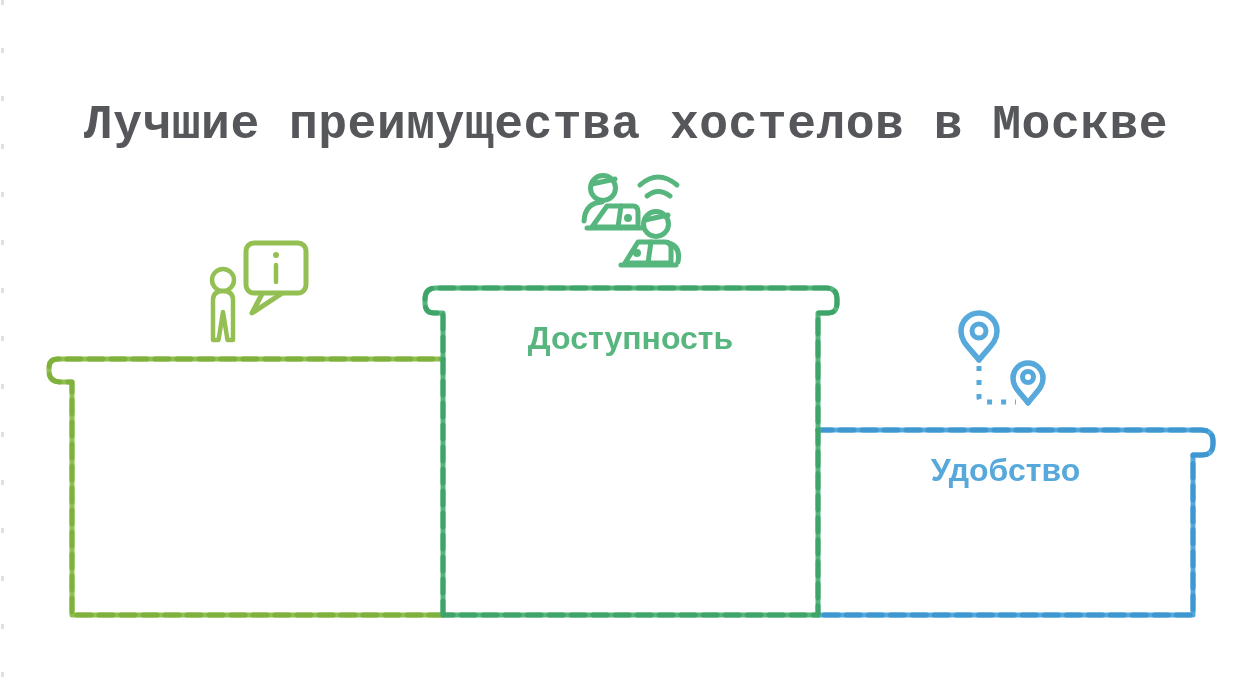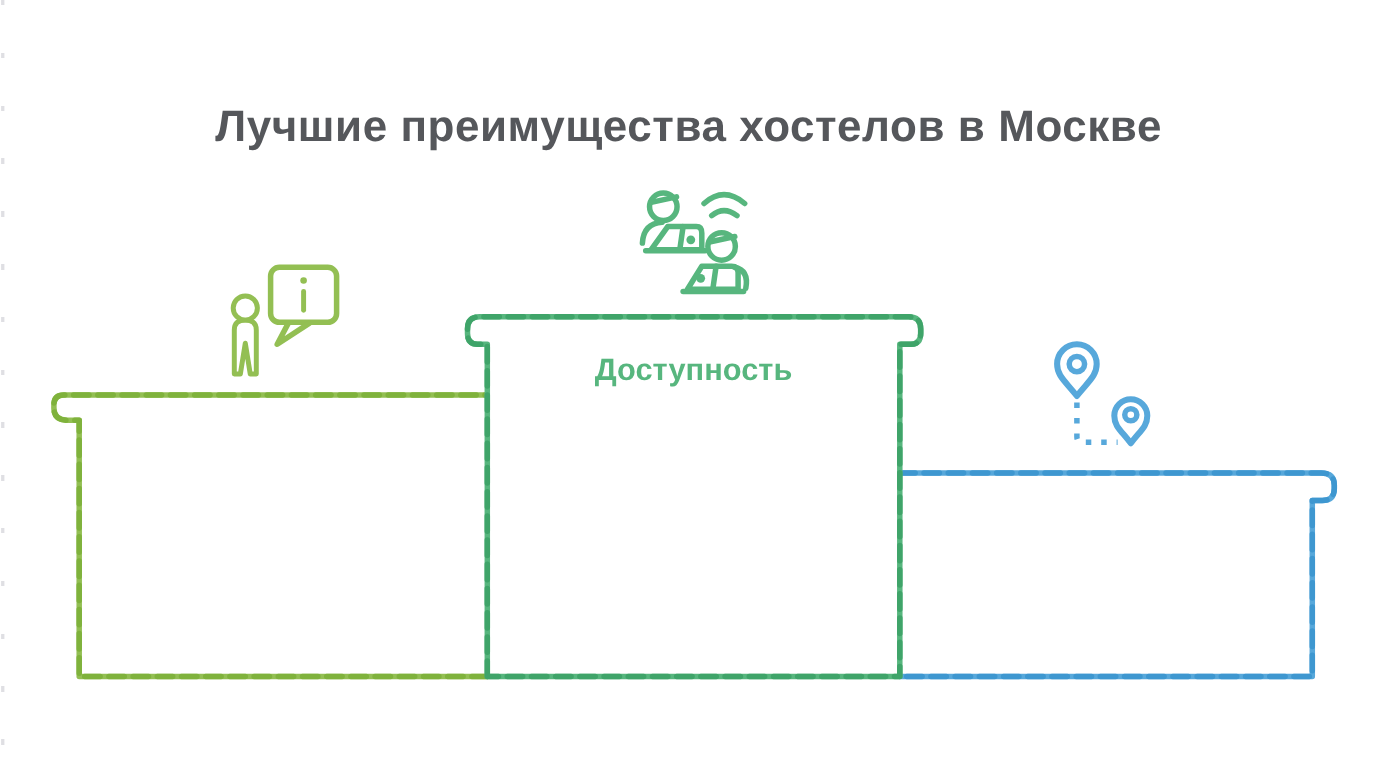--- a/index.html
+++ b/index.html
@@ -10,28 +10,29 @@
     overflow:hidden;
     font-family:"Liberation Sans", sans-serif;
   }
   .page-edge{
     position:absolute;left:1px;top:0;width:3px;height:696px;
     background:repeating-linear-gradient(to bottom, var(--edge-dot) 0 5px, transparent 5px 48px);
   }
   .title{
     position:absolute;left:20px;top:66px;width:1212px;
     text-align:center;
-    font-size:40px;font-weight:700;letter-spacing:.5px;
+    font-size:48px;font-weight:700;letter-spacing:.5px;
     color:var(--title);
+    font-family:Liberation Mono, monospace;
   }
   .diagram-svg{position:absolute;left:0;top:0;}
   .podium-label{
     position:absolute;
     text-align:center;
-    font-size:28px;font-weight:700;
+    font-size:32px;font-weight:700;
   }
   .label-communication{left:72px;width:371px;top:386px;color:var(--olive);}
   .label-accessibility{left:443px;width:375px;top:320px;color:var(--green);}
   .label-convenience{left:818px;width:375px;top:452px;color:var(--blue);}
 
   
   .st-olive{stroke:var(--olive);}   .st-olive-d{stroke:var(--olive-dark);}
   .st-green{stroke:var(--green);}   .st-green-d{stroke:var(--green-dark);}
   .st-blue{stroke:var(--blue);}     .st-blue-d{stroke:var(--blue-dark);}
   .fl-olive{fill:var(--olive);}     .fl-green{fill:var(--green);}
@@ -96,14 +97,15 @@
     <g class="icon st-blue">
       <path stroke-width="5.5" d="M 979 360 C 969 347 961 342 961 331 A 18 18 0 1 1 997 331 C 997 342 989 347 979 360 Z"></path>
       <circle cx="979" cy="331" r="7"></circle>
       <path stroke-width="5.5" d="M 1028 403 C 1020 392 1013 388 1013 378 A 15 15 0 1 1 1043 378 C 1043 388 1036 392 1028 403 Z"></path>
       <circle cx="1028" cy="377" r="5.5"></circle>
       <path d="M 979 366 V 397 Q 979 402 984 402 H 1016" stroke-dasharray="5 9" stroke-linecap="butt"></path>
     </g>
   </svg>
 
   <div class="podium-label label-accessibility">Доступность</div>
+  <div class="podium-label label-convenience">Удобство</div>
 
 </div>
 
 </body></html>

